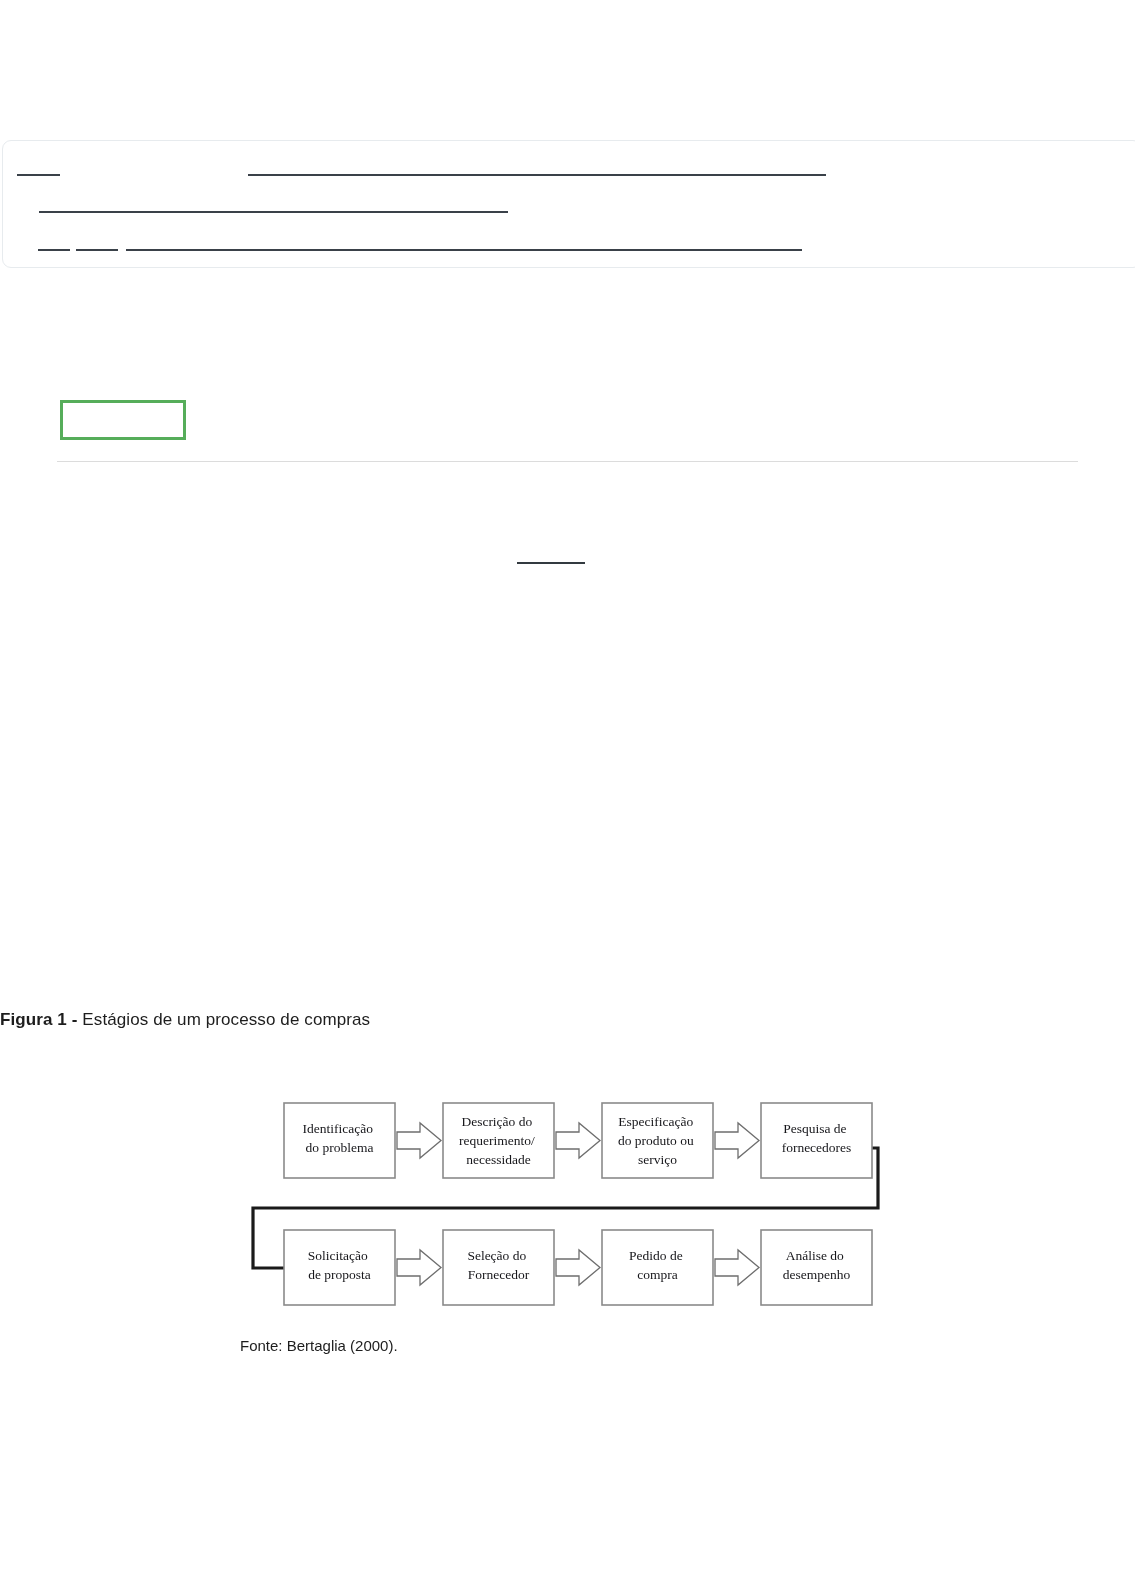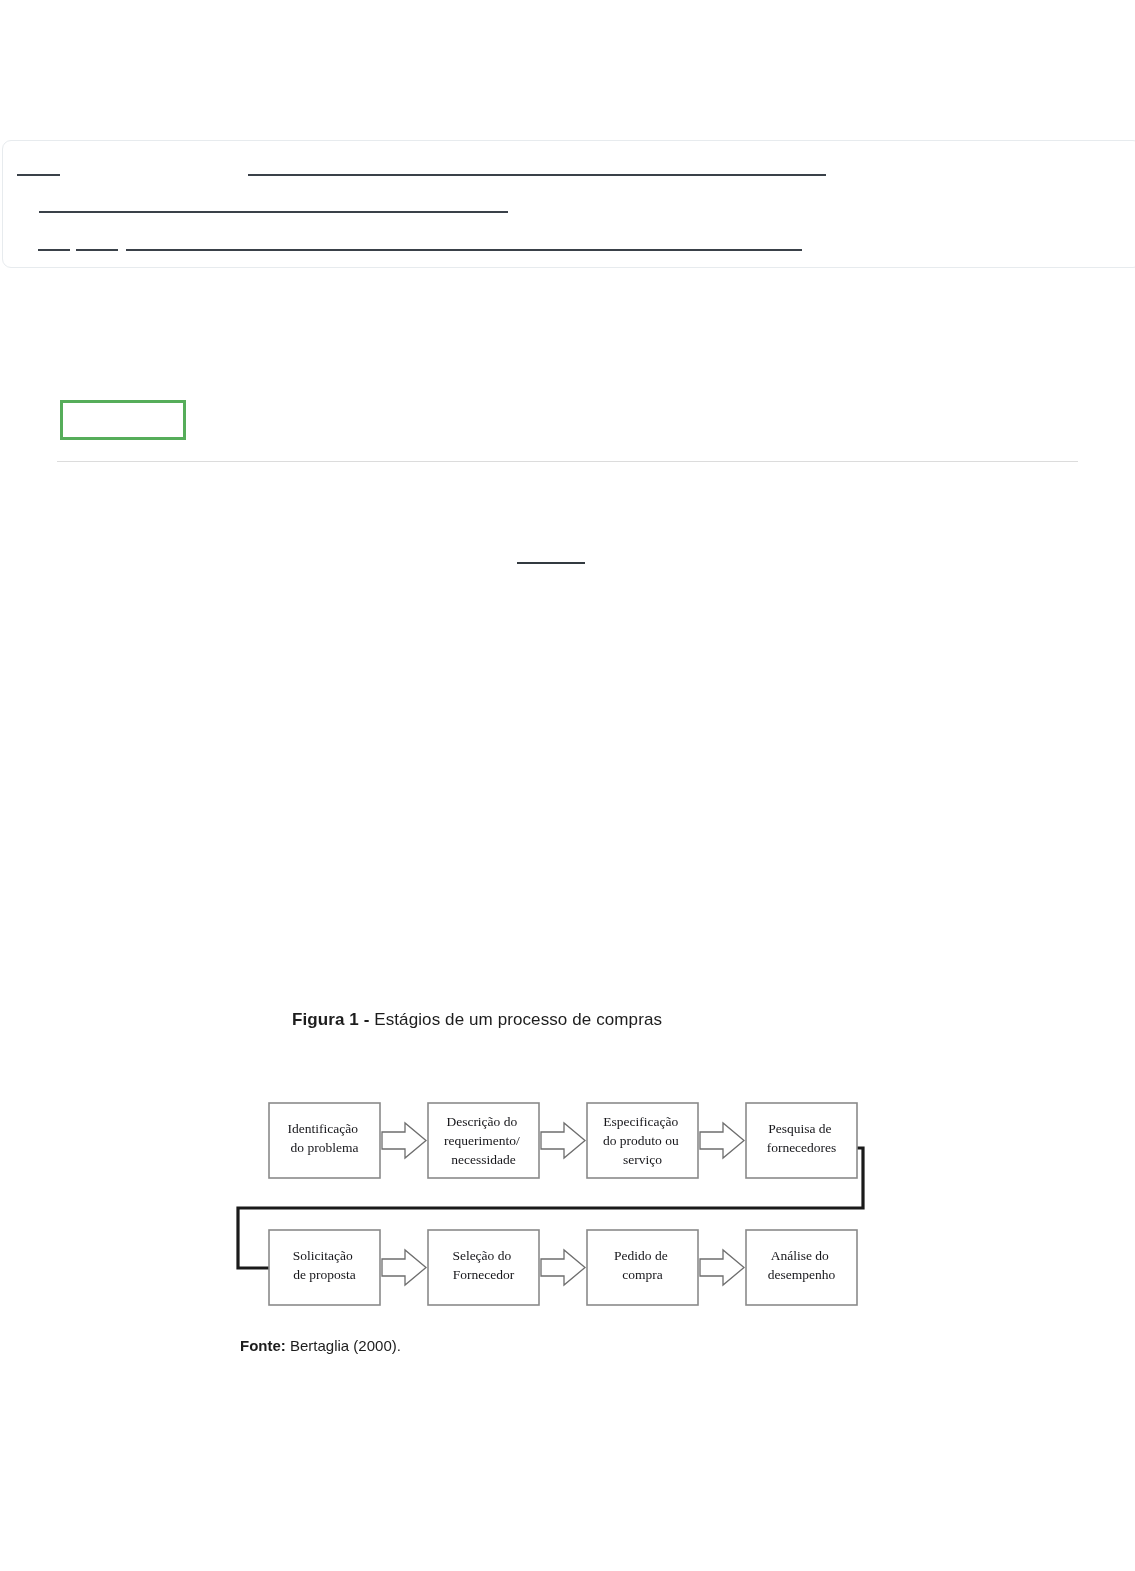--- a/index.html
+++ b/index.html
@@ -73,33 +73,33 @@
     height: 2px;
     background: #333a40;
   }
 
   
   .fig-caption {
     position: absolute;
     left: 0;
     top: 1010px;
     width: 954px;
-    text-align: center;
+    text-align: left;
     font-size: 17px;
     color: #1d1d1d;
     letter-spacing: 0.1px;
   }
   .fig-caption .lead {
     font-weight: bold;
   }
 
   
   .diagram {
     position: absolute;
-    left: 230px;
+    left: 245px;
     top: 1085px;
     width: 650px;
     height: 225px;
   }
   .diagram svg { display: block; }
 
   .node-box {
     fill: #ffffff;
     stroke: #8a8a8a;
     stroke-width: 1.6;
@@ -124,21 +124,21 @@
 
   
   .fig-source {
     position: absolute;
     left: 240px;
     top: 1337px;
     font-size: 15px;
     color: #1d1d1d;
   }
   .fig-source .lead {
-    font-weight: bold;
+    font-weight: normal;
   }
 </style>
 </head>
 <body>
 
 <div class="top-panel">
   <div class="redact-row" style="top:33px;">
     <span class="redact" style="left:14px;width:43px;"></span>
     <span class="redact" style="left:245px;width:578px;"></span>
   </div>

